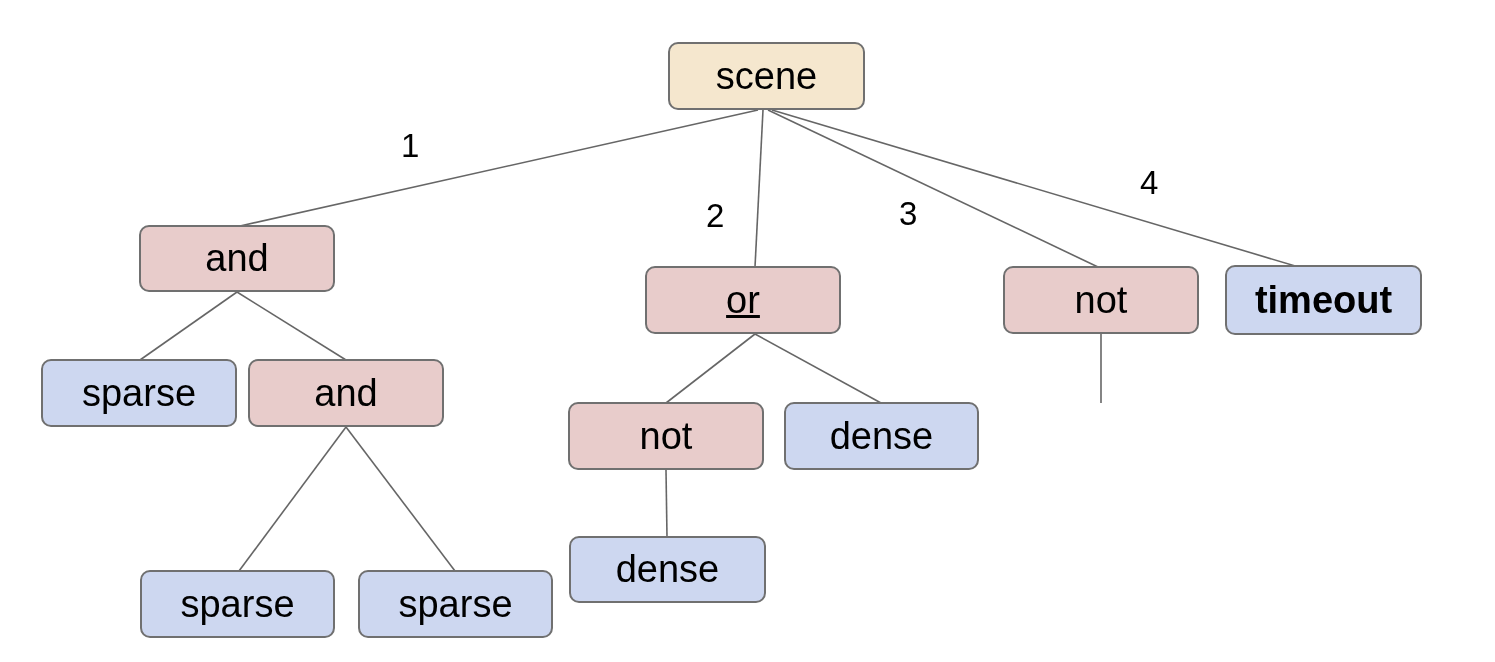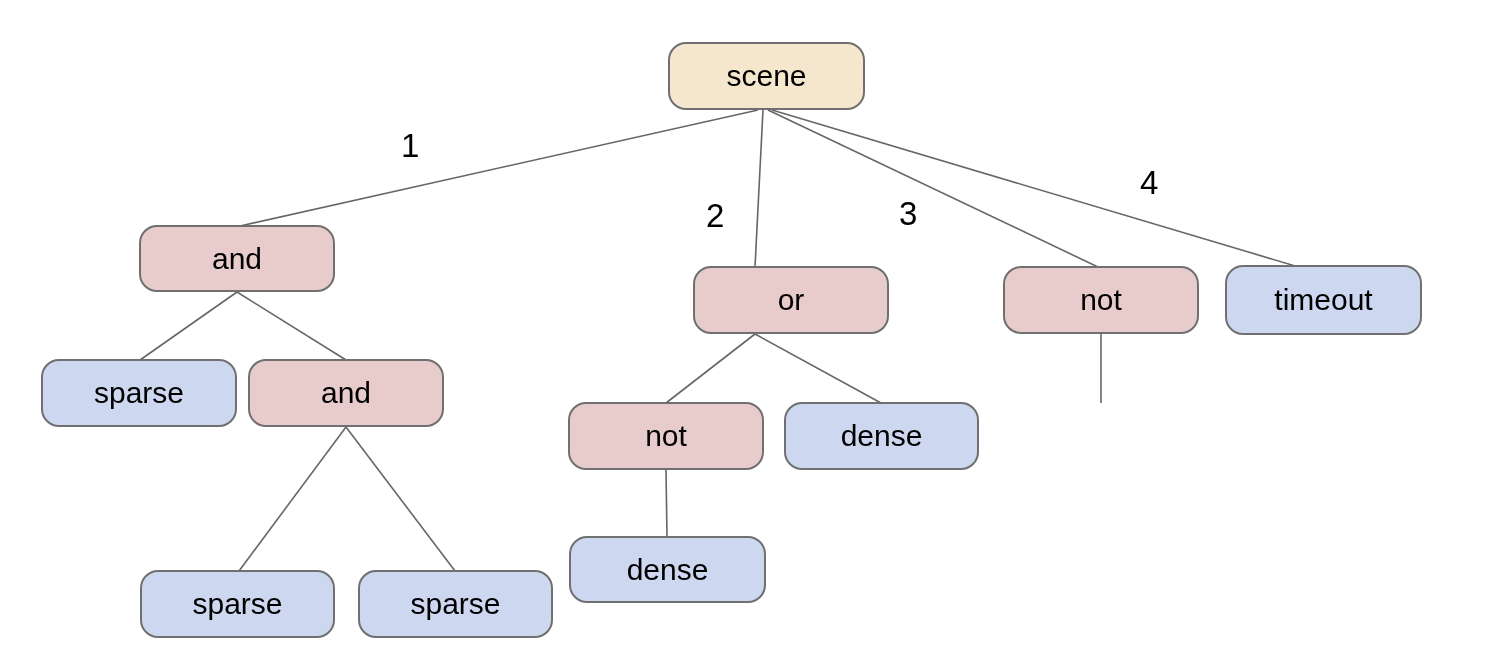--- a/index.html
+++ b/index.html
@@ -31,25 +31,25 @@
   }
   .edge {
     stroke: var(--edge-line);
     stroke-width: 1.6;
     fill: none;
   }
   .node {
     position: absolute;
     box-sizing: border-box;
     border: 2px solid var(--node-border);
-    border-radius: 18px;
+    border-radius: 10px;
     display: flex;
     align-items: center;
     justify-content: center;
-    font-size: 30px;
+    font-size: 38px;
     color: var(--text);
     background: #fff;
   }
   .node.root     { background: var(--root-fill); }
   .node.operator { background: var(--operator-fill); }
   .node.leaf     { background: var(--leaf-fill); }
   .edge-label {
     position: absolute;
     font-size: 33px;
     color: var(--text);
@@ -77,23 +77,23 @@
   </svg>
 
   <span class="edge-label" style="left:401px; top:129px;">1</span>
   <span class="edge-label" style="left:706px; top:199px;">2</span>
   <span class="edge-label" style="left:899px; top:197px;">3</span>
   <span class="edge-label" style="left:1140px; top:166px;">4</span>
 
   <div class="node root" style="left:668px;  top:42px;  width:197px; height:68px;">scene</div>
 
   <div class="node operator" style="left:139px;  top:225px; width:196px; height:67px;">and</div>
-  <div class="node operator" style="left:693px;  top:266px; width:196px; height:68px;">or</div>
+  <div class="node operator" style="left:645px;  top:266px; width:196px; height:68px;text-decoration:underline;">or</div>
   <div class="node operator" style="left:1003px; top:266px; width:196px; height:68px;">not</div>
-  <div class="node leaf" style="left:1225px; top:265px; width:197px; height:70px;">timeout</div>
+  <div class="node leaf" style="left:1225px; top:265px; width:197px; height:70px;font-weight:bold;">timeout</div>
 
   <div class="node leaf" style="left:41px;   top:359px; width:196px; height:68px;">sparse</div>
   <div class="node operator" style="left:248px;  top:359px; width:196px; height:68px;">and</div>
   <div class="node operator" style="left:568px;  top:402px; width:196px; height:68px;">not</div>
   <div class="node leaf" style="left:784px;  top:402px; width:195px; height:68px;">dense</div>
 
   <div class="node leaf" style="left:569px;  top:536px; width:197px; height:67px;">dense</div>
   <div class="node leaf" style="left:140px;  top:570px; width:195px; height:68px;">sparse</div>
   <div class="node leaf" style="left:358px;  top:570px; width:195px; height:68px;">sparse</div>
 

